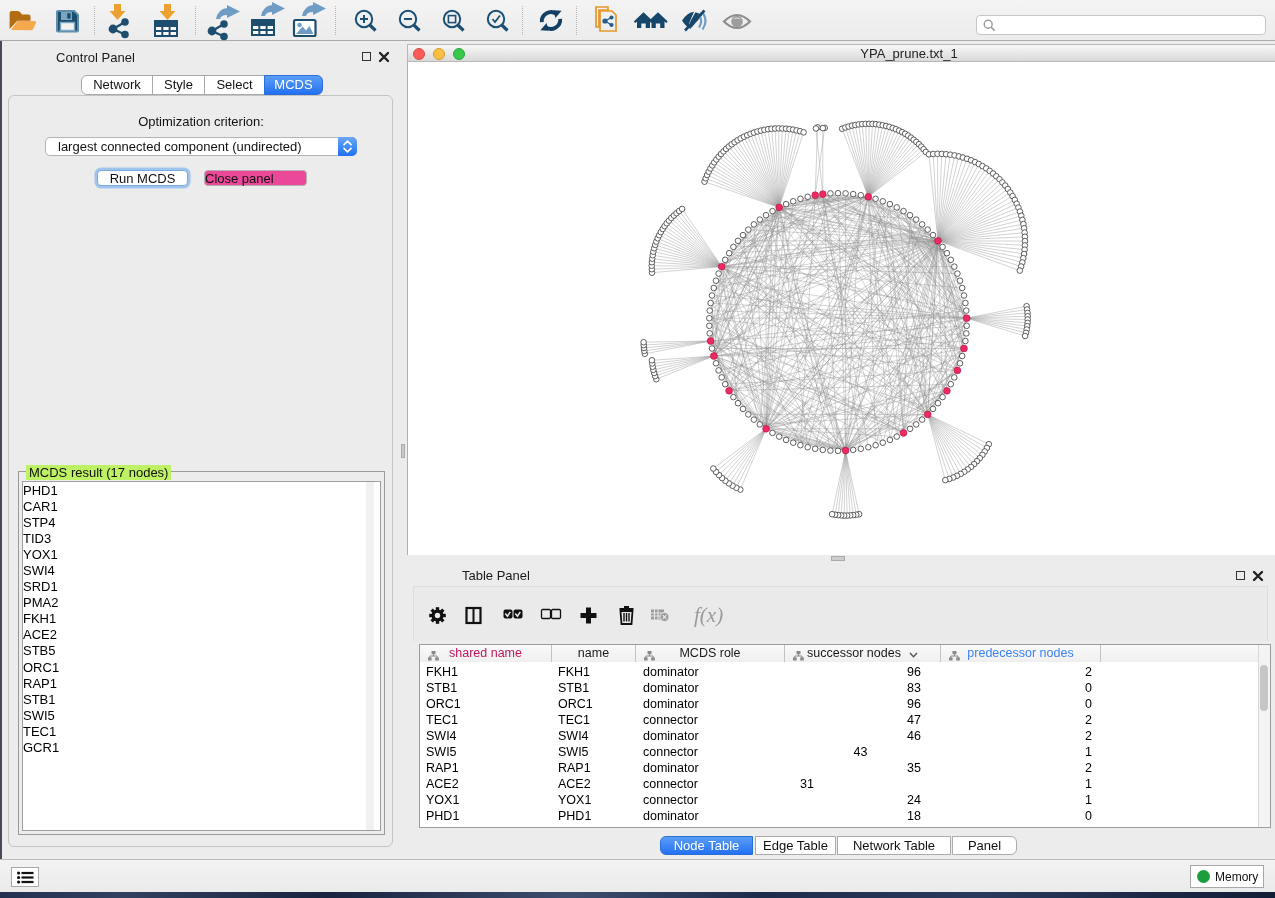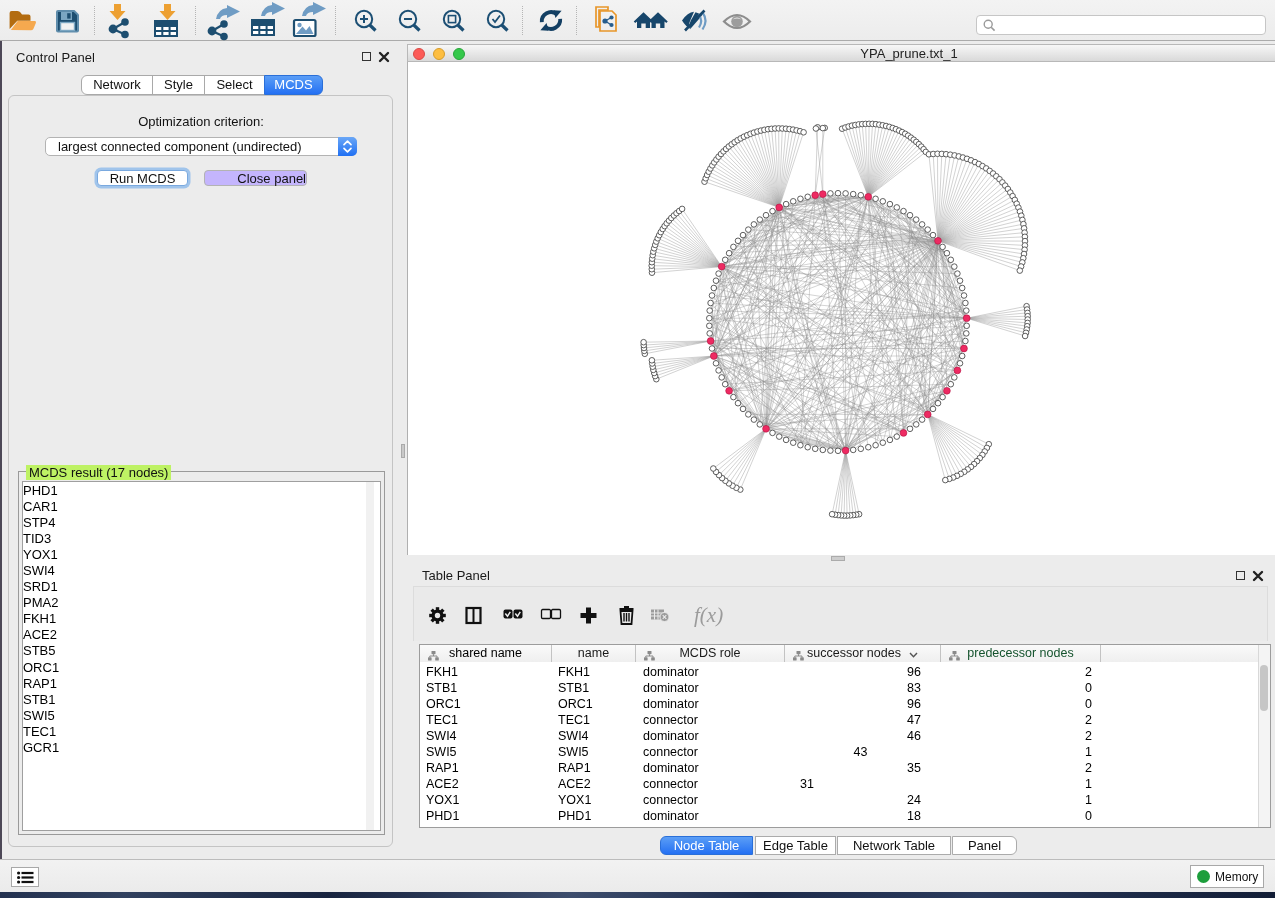--- a/index.html
+++ b/index.html
@@ -1,21 +1,21 @@
 <!DOCTYPE html>
 <html><head>
 <meta charset="utf-8">
 <style>
 * { margin:0; padding:0; box-sizing:border-box; }
 html,body { width:1275px; height:898px; overflow:hidden; }
 body { font-family:"Liberation Sans", sans-serif; position:relative;
   background:linear-gradient(95deg,#1a2746 0%,#31415f 15%,#182440 30%,#3d4d6d 48%,#1e2c4c 62%,#2a3a5c 78%,#121d36 100%); }
 #win { position:absolute; left:0; top:0; width:1275px; height:892px; background:#ececec; }
 .abs { position:absolute; }
-.ttl { font-size:13px; color:#1a1a1a; }
+.ttl { font-size:13px; color:#1a1a1a;margin-left:40px; }
 .icbtn { position:absolute; background:#fff; border:1px solid #a8a8a8; }
 .sep { position:absolute; top:6px; height:29px; width:0; border-left:1px dotted #b5b5b5; }
 .tl-dot { position:absolute; width:12px; height:12px; border-radius:50%; top:48px; }
 .tab { position:absolute; top:75px; height:20px; background:#fff; border:1px solid #a9a9a9; font-size:13px; color:#111; text-align:center; line-height:18px; }
 .btab { position:absolute; top:836px; height:19px; background:#fff; border:1px solid #ababab; font-size:13px; color:#111; text-align:center; line-height:17px; }
 .blue { background:linear-gradient(#5b9ef6,#2470f3); color:#fff !important; border-color:#2a6fd8 !important; }
 .hdr-ic { display:inline-block; vertical-align:-1px; }
 </style>
 </head>
 <body>
@@ -192,21 +192,21 @@
 
 <div class="abs" style="left:45px;top:137px;width:312px;height:19px;background:#fff;border:1px solid #b3b3b3;border-radius:5px"></div>
 <div class="abs" style="left:45px;top:137px;width:312px;height:19px;font-size:13px;color:#111;line-height:19px;padding-left:13px">largest connected component (undirected)</div>
 <div class="abs" style="left:338px;top:137px;width:19px;height:19px;background:linear-gradient(#6aa7f7,#2070f3);border-radius:0 5px 5px 0"></div>
 <svg class="abs" style="left:342px;top:140px" width="11" height="13" viewBox="0 0 11 13">
     <path d="M2 4.6 L5.5 1.2 L9 4.6" fill="none" stroke="#fff" stroke-width="1.7" stroke-linecap="round" stroke-linejoin="round"></path>
     <path d="M2 8.4 L5.5 11.8 L9 8.4" fill="none" stroke="#fff" stroke-width="1.7" stroke-linecap="round" stroke-linejoin="round"></path>
   </svg>
 
 <div class="abs" style="left:97px;top:170px;width:91px;height:16px;background:#fff;border:1px solid #7aa9df;border-radius:4px;box-shadow:0 0 0 2.5px rgba(120,175,235,.65);font-size:13px;text-align:center;line-height:15px;color:#111">Run MCDS</div>
-<div class="abs" style="left:204px;top:170px;width:103px;height:16px;background:#c4b5fd;border:1px solid #b3b3b3;border-radius:4px;font-size:13px;text-align:right;line-height:15px;color:#111">Close panel</div>
+<div class="abs" style="left:204px;top:170px;width:103px;height:16px;background:#ec4899;border:1px solid #b3b3b3;border-radius:4px;font-size:13px;text-align:left;line-height:15px;color:#111">Close panel</div>
 
 <div class="abs" style="left:18px;top:471px;width:367px;height:364px;border:1px solid #9a9a9a"></div>
 <div class="abs" style="left:26px;top:465px;background:#bef264;padding:0 3px;font-size:13px;color:#111">MCDS result (17 nodes)</div>
 <div class="abs" style="left:22px;top:481px;width:359px;height:350px;background:#fff;border:1px solid #9f9f9f"></div>
 <div class="abs" style="left:23px;top:483px;font-size:13px;color:#000;line-height:16.05px;white-space:pre">PHD1
 CAR1
 STP4
 TID3
 YOX1
 SWI4
@@ -1130,21 +1130,21 @@
     <circle cx="5.5" cy="2.5" r="4.5" fill="#9b9b9b" stroke="#eaeaea" stroke-width="1"></circle>
     <path d="M3.7 0.7 L7.3 4.3 M7.3 0.7 L3.7 4.3" stroke="#eaeaea" stroke-width="1.2"></path>
   </g>
 
   <text x="281" y="36" font-family="Liberation Serif, serif" font-style="italic" font-size="21" fill="#9b9b9b">f(x)</text>
 </svg>
 
 <div class="abs" style="left:419px;top:644px;width:852px;height:184px;background:#fff;border:1px solid #9c9c9c"></div>
 
 <div class="abs" style="left:420px;top:645px;width:850px;height:17px;background:linear-gradient(#fafafa,#efefef)"></div>
-<div class="abs" style="left:420px;top:645px;width:132px;height:17px;border-right:1px solid #c3c3c3;font-size:12.5px;color:#000000;text-align:center;line-height:16px"><span style="position:absolute;left:8px;top:3px"><svg class="hdr-ic" width="11" height="10" viewBox="0 0 11 10">
+<div class="abs" style="left:420px;top:645px;width:132px;height:17px;border-right:1px solid #c3c3c3;font-size:12.5px;color:#be185d;text-align:center;line-height:16px"><span style="position:absolute;left:8px;top:3px"><svg class="hdr-ic" width="11" height="10" viewBox="0 0 11 10">
         <g fill="#8a8a8a">
           <rect x="3.5" y="0" width="4" height="3.2" rx="0.6"></rect>
           <rect x="0" y="6.3" width="3.6" height="3.2" rx="0.6"></rect>
           <rect x="7.2" y="6.3" width="3.6" height="3.2" rx="0.6"></rect>
         </g>
         <path d="M5.5 3.2 L5.5 5 M1.8 6.3 L1.8 5 L9 5 L9 6.3" stroke="#8a8a8a" stroke-width="1" fill="none"></path>
       </svg></span><span style="position:relative">shared name</span></div>
 <div class="abs" style="left:552px;top:645px;width:84px;height:17px;border-right:1px solid #c3c3c3;font-size:12.5px;color:#1a1a1a;text-align:center;line-height:16px"><span style="position:relative">name</span></div>
 <div class="abs" style="left:636px;top:645px;width:149px;height:17px;border-right:1px solid #c3c3c3;font-size:12.5px;color:#1a1a1a;text-align:center;line-height:16px"><span style="position:absolute;left:8px;top:3px"><svg class="hdr-ic" width="11" height="10" viewBox="0 0 11 10">
         <g fill="#8a8a8a">
@@ -1157,21 +1157,21 @@
 <div class="abs" style="left:785px;top:645px;width:156px;height:17px;border-right:1px solid #c3c3c3;font-size:12.5px;color:#1a1a1a;text-align:center;line-height:16px"><span style="position:absolute;left:8px;top:3px"><svg class="hdr-ic" width="11" height="10" viewBox="0 0 11 10">
         <g fill="#8a8a8a">
           <rect x="3.5" y="0" width="4" height="3.2" rx="0.6"></rect>
           <rect x="0" y="6.3" width="3.6" height="3.2" rx="0.6"></rect>
           <rect x="7.2" y="6.3" width="3.6" height="3.2" rx="0.6"></rect>
         </g>
         <path d="M5.5 3.2 L5.5 5 M1.8 6.3 L1.8 5 L9 5 L9 6.3" stroke="#8a8a8a" stroke-width="1" fill="none"></path>
       </svg></span><span style="position:relative">successor nodes<svg class="hdr-ic" width="9" height="6" viewBox="0 0 9 6" style="margin-left:8px">
         <path d="M1 1 L4.5 4.8 L8 1" stroke="#555" stroke-width="1.4" fill="none"></path>
       </svg></span></div>
-<div class="abs" style="left:941px;top:645px;width:160px;height:17px;border-right:1px solid #c3c3c3;font-size:12.5px;color:#14532d;text-align:center;line-height:16px"><span style="position:absolute;left:8px;top:3px"><svg class="hdr-ic" width="11" height="10" viewBox="0 0 11 10">
+<div class="abs" style="left:941px;top:645px;width:160px;height:17px;border-right:1px solid #c3c3c3;font-size:12.5px;color:#3b82f6;text-align:center;line-height:16px"><span style="position:absolute;left:8px;top:3px"><svg class="hdr-ic" width="11" height="10" viewBox="0 0 11 10">
         <g fill="#8a8a8a">
           <rect x="3.5" y="0" width="4" height="3.2" rx="0.6"></rect>
           <rect x="0" y="6.3" width="3.6" height="3.2" rx="0.6"></rect>
           <rect x="7.2" y="6.3" width="3.6" height="3.2" rx="0.6"></rect>
         </g>
         <path d="M5.5 3.2 L5.5 5 M1.8 6.3 L1.8 5 L9 5 L9 6.3" stroke="#8a8a8a" stroke-width="1" fill="none"></path>
       </svg></span><span style="position:relative">predecessor nodes</span></div>
 
 <div class="abs" style="left:420px;top:664px;width:838px;height:16px;font-size:12.5px;color:#000;line-height:16px">
     <span style="position:absolute;left:6px">FKH1</span>

